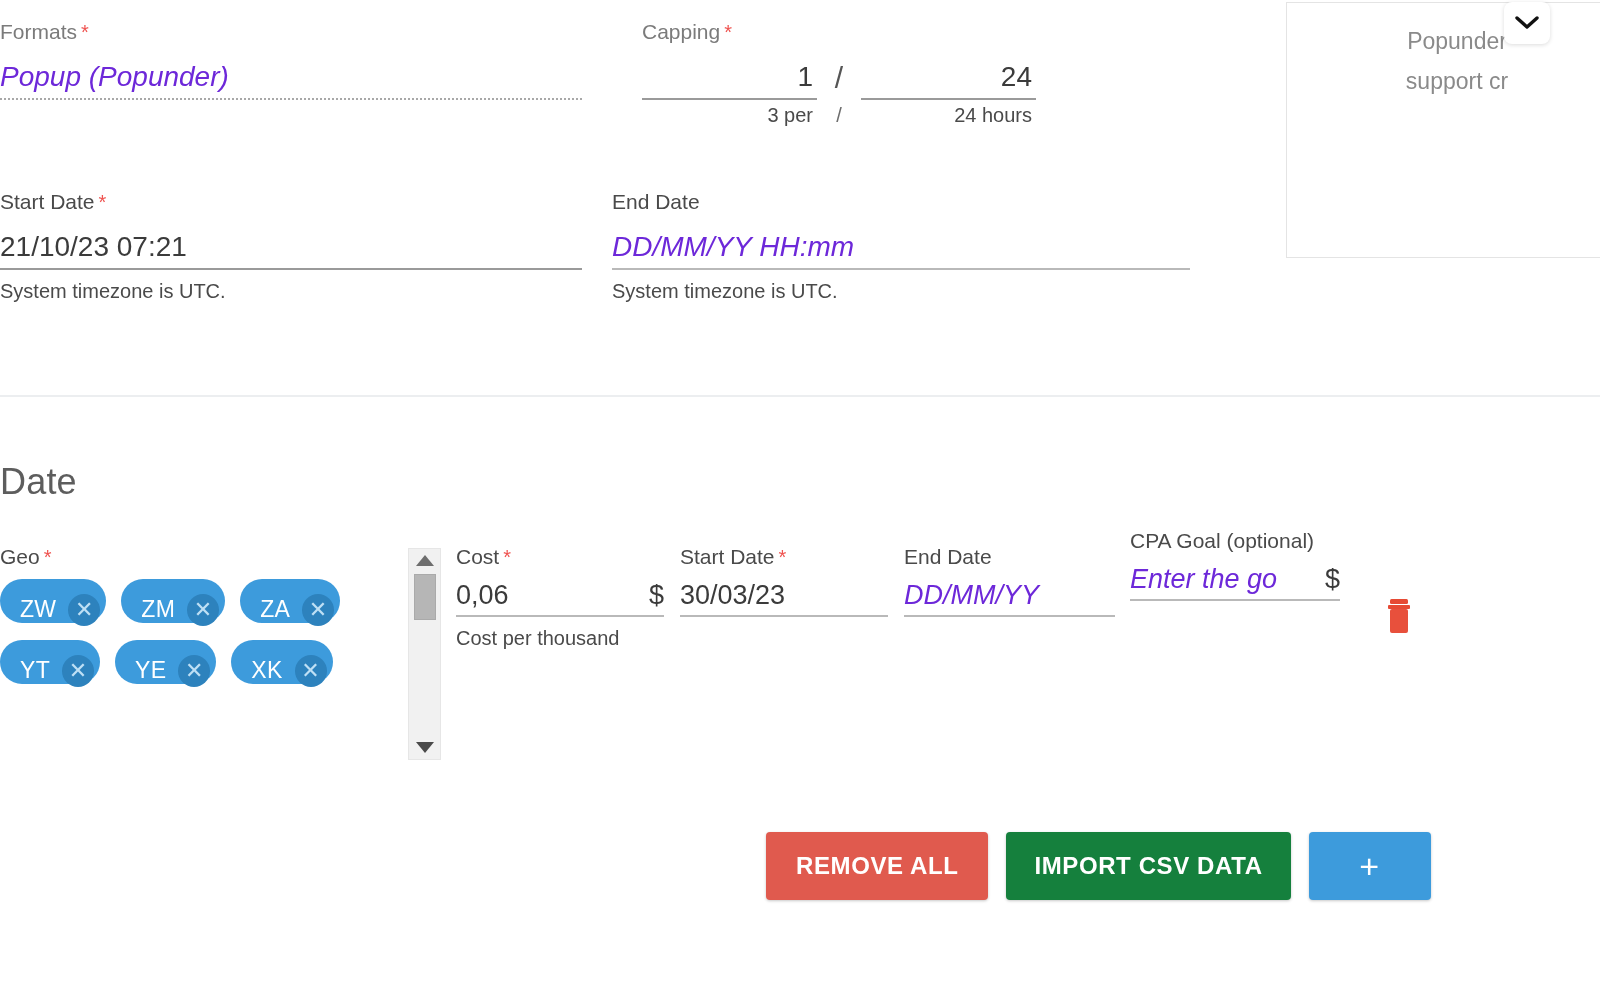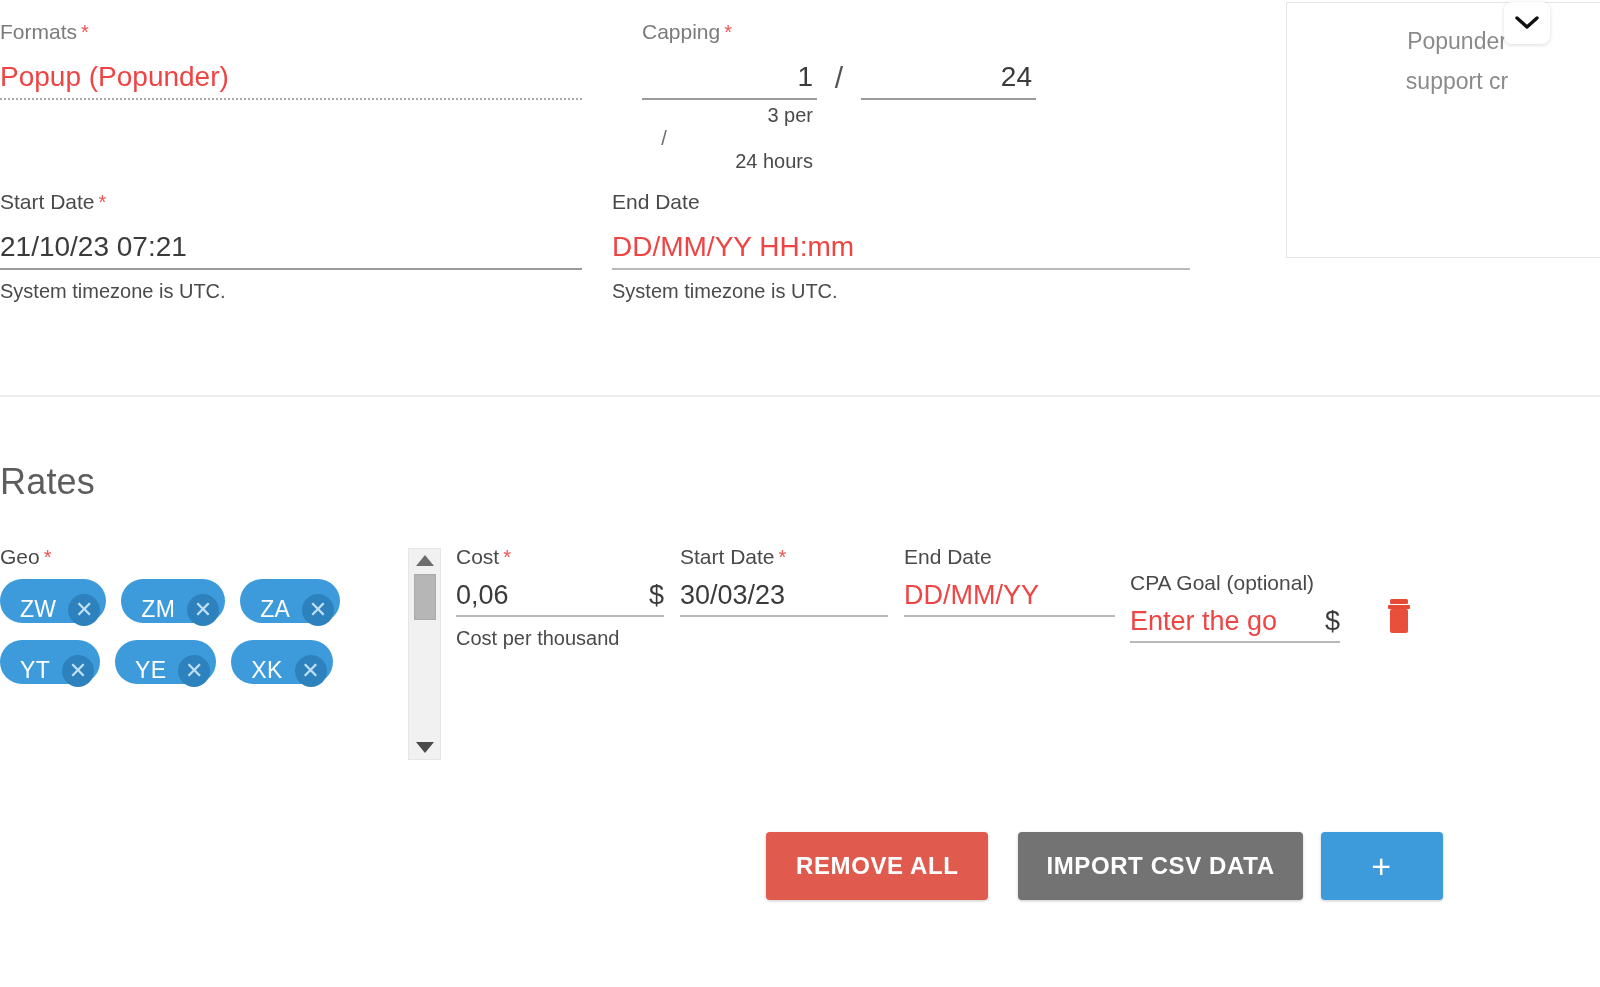--- a/index.html
+++ b/index.html
@@ -27,21 +27,21 @@
     color: #3b3b3b;
     line-height: 42px;
     white-space: nowrap;
     background: transparent;
     border: none;
     outline: none;
     padding: 0;
     width: 100%;
     font-family: "Liberation Sans", sans-serif;
   }
-  .field-value.placeholder { color: #ef4444; }
+  .field-value.placeholder { color: #6d28d9; font-style: italic; }
   .underline { border-bottom: 2px solid #9a9a9a; }
   .underline-light { border-bottom: 2px solid #b9b9b9; }
   .underline-dotted { border-bottom: 2px dotted #a8a8a8; }
   .hint {
     font-size: 20px;
     color: #4a4a4a;
     line-height: 26px;
     margin-top: 8px;
     white-space: nowrap;
   }
@@ -52,21 +52,21 @@
 
   
   #capping-field { left: 642px; top: 20px; width: 430px; }
   #capping-row { display: flex; align-items: flex-end; margin-top: 12px; }
   .cap-box { width: 175px; }
   .cap-box .field-value { text-align: right; padding-right: 4px; }
   .cap-slash {
     font-size: 30px; color: #555; width: 44px;
     text-align: center; line-height: 44px;
   }
-  #capping-hints { display: flex; margin-top: 4px; flex-direction: column; }
+  #capping-hints { display: flex; margin-top: 4px; }
   .cap-hint { width: 175px; text-align: right; padding-right: 4px;
               font-size: 20px; color: #4a4a4a; }
   .cap-hint-slash { width: 44px; text-align: center; font-size: 20px; color:#6d6d6d; }
 
   
   #start-date-field { left: 0px; top: 190px; width: 582px; }
   #end-date-field { left: 612px; top: 190px; width: 578px; }
   .date-label { margin-bottom: 12px; }
 
   
@@ -123,21 +123,21 @@
   #sb-thumb {
     width: 22px; height: 46px; background: #b6b6b6;
     border: 1px solid #aaa; margin: 2px auto 0 auto; cursor: pointer;
   }
   #sb-track { flex: 1; }
 
   
   #cost-field { position: absolute; left: 456px; top: 545px; width: 208px; }
   #rate-start-field { position: absolute; left: 680px; top: 545px; width: 208px; }
   #rate-end-field { position: absolute; left: 904px; top: 545px; width: 211px; }
-  #cpa-field { position: absolute; left: 1130px; top: 571px; width: 210px; }
+  #cpa-field { position: absolute; left: 1130px; top: 529px; width: 210px; }
   .rate-label { font-size: 21px; color: #4a4a4a; margin-bottom: 6px; white-space: nowrap; }
   .rate-input-wrap { display: flex; align-items: baseline; }
   .rate-input-wrap .field-value { font-size: 27px; line-height: 40px; }
   .suffix { font-size: 27px; color: #3b3b3b; margin-left: 8px; }
 
   #delete-rate-button {
     position: absolute; left: 1378px; top: 592px;
     width: 42px; height: 48px; cursor: pointer;
     display: flex; align-items: center; justify-content: center;
   }
@@ -150,21 +150,21 @@
   .btn {
     border: none; border-radius: 4px;
     color: #fff; font-size: 24px; font-weight: bold;
     letter-spacing: .6px;
     height: 68px; cursor: pointer;
     font-family: "Liberation Sans", sans-serif;
     box-shadow: 0 1px 3px rgba(0,0,0,.22);
     display: inline-flex; align-items: center; justify-content: center;
   }
   .btn-danger { background: #e05a4e; padding: 0 30px; }
-  .btn-primary { background: #737373; padding: 0 28px; margin-left: 30px; }
+  .btn-primary { background: #15803d; padding: 0 28px; margin-left: 18px; }
   .btn-icon { background: #3d9bdc; width: 122px; margin-left: 18px; font-size: 34px; font-weight: 400; }
 
   
   #right-panel {
     position: absolute; left: 1286px; top: 2px;
     width: 330px; height: 256px;
     border: 1px solid #e4e4e4; background: #fff;
   }
   #right-panel-text {
     position: absolute; right: 8px; top: 18px;
@@ -241,21 +241,21 @@
     </div>
   </div>
   <div id="panel-collapse-button">
     <svg width="26" height="16" viewBox="0 0 26 16">
       <path d="M3 3 L13 12 L23 3" stroke="#111" stroke-width="3.4" fill="none" stroke-linecap="round" stroke-linejoin="round"></path>
     </svg>
   </div>
 
   <div id="section-divider"></div>
 
-  <div id="rates-title">Rates</div>
+  <div id="rates-title">Date</div>
 
   <div id="geo-field">
     <div class="field-label dark">
       <span>Geo</span><span class="req">*</span>
     </div>
     <div id="chips">
       <div class="chip">
         <span class="chip-label">ZW</span>
         <span class="chip-remove">✕</span>
       </div>

